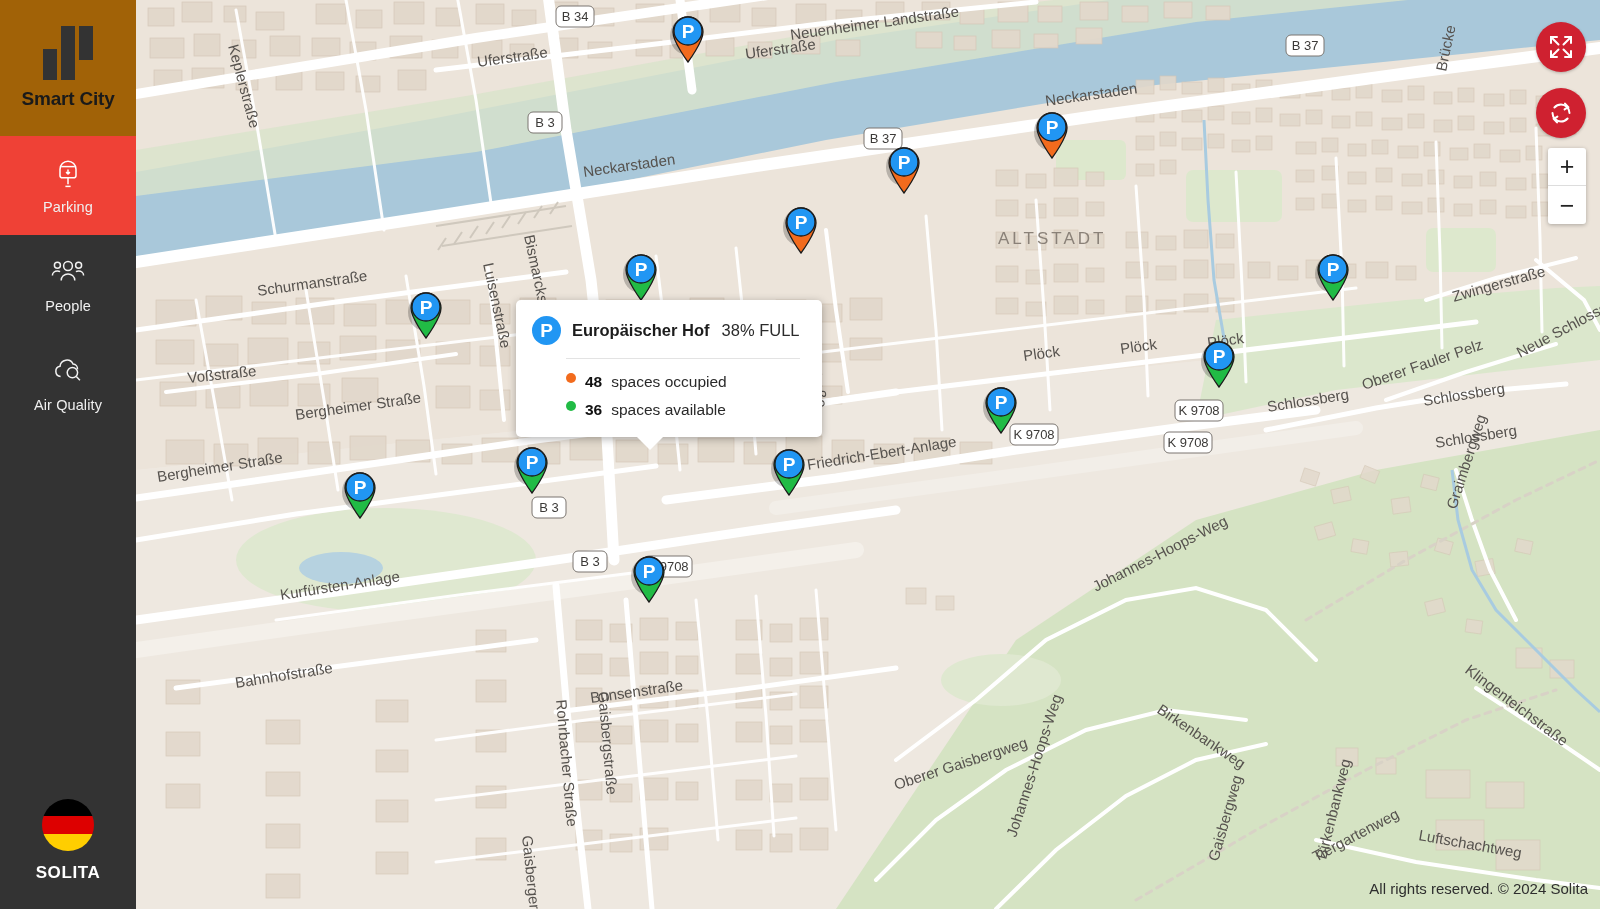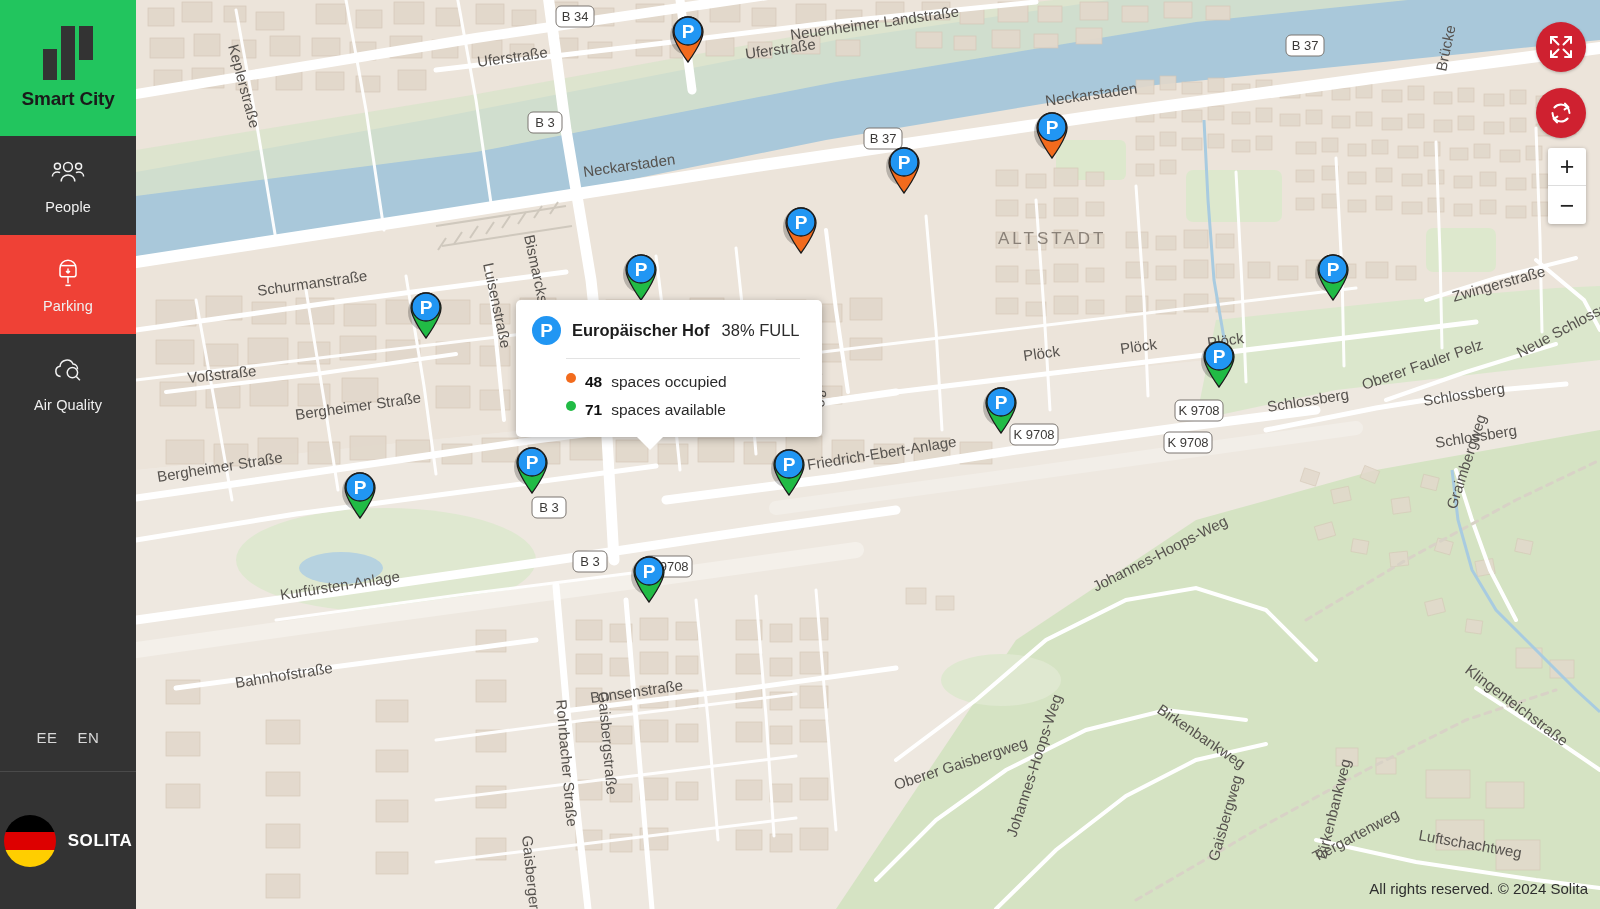--- a/index.html
+++ b/index.html
@@ -13,21 +13,21 @@
 
   
   .sidebar {
     width: 136px; height: 909px;
     background: #333333;
     display: flex; flex-direction: column;
     flex: 0 0 136px;
     position: relative; z-index: 40;
   }
   .brand {
-    background: #22c55e;
+    background: #a16207;
     height: 136px;
     display: flex; flex-direction: column;
     align-items: center; justify-content: center;
     gap: 8px;
   }
   .brand-logo { display: flex; align-items: flex-end; gap: 4px; height: 54px; }
   .brand-logo i { display: block; background: #333333; width: 14px; }
   .brand-logo i.b1 { height: 31px; }
   .brand-logo i.b2 { height: 54px; }
   .brand-logo i.b3 { height: 34px; margin-bottom: 20px; }
@@ -57,21 +57,21 @@
     display: flex; align-items: center; justify-content: center;
     gap: 20px;
     border-bottom: 1px solid #4a4a4a;
   }
   .lang {
     font-size: 15px; color: #d8d8d8; cursor: pointer; letter-spacing: .5px;
   }
 
   .footer-brand {
     height: 137px;
-    display: flex; flex-direction: row;
+    display: flex; flex-direction: column;
     align-items: center; justify-content: center; gap: 12px;
   }
   .flag {
     width: 52px; height: 52px; border-radius: 50%;
     background: linear-gradient(to bottom, #000 0 33.33%, #dd0000 33.33% 66.66%, #ffce00 66.66% 100%);
   }
   .footer-name {
     font-size: 17px; font-weight: bold; color: #ffffff; letter-spacing: .6px;
   }
 
@@ -202,67 +202,63 @@
       <div class="brand-logo">
         <i class="b1"></i>
           <i class="b2"></i>
           <i class="b3"></i>
       </div>
       <div class="brand-name">Smart City</div>
     </div>
 
     <nav class="nav">
 
+      <div class="nav-item active">
+        <span class="nav-icon">
+          <svg viewBox="0 0 34 34" fill="none" stroke="#ffffff" stroke-width="1.5">
+            <path d="M9 13.2a8 8 0 0 1 16 0v6.2a2.4 2.4 0 0 1-2.4 2.4H11.4A2.4 2.4 0 0 1 9 19.4z"></path>
+            <path d="M10.2 10.6h13.6"></path>
+            <path d="M17 13.6v4.6M17 18.2l-1.9-2.1M17 18.2l1.9-2.1"></path>
+            <path d="M17 21.8v6.4"></path>
+            <path d="M14.4 30.4h5.2"></path>
+          </svg>
+        </span>
+        <span class="nav-label">Parking</span>
+      </div>
+
       <div class="nav-item">
         <span class="nav-icon">
           <svg viewBox="0 0 34 34" fill="none" stroke="#f2f2f2" stroke-width="1.5">
             <circle cx="17" cy="11" r="4.4"></circle>
             <path d="M10.2 25.5c0-3.8 3.05-6.5 6.8-6.5s6.8 2.7 6.8 6.5"></path>
             <circle cx="6.4" cy="10.2" r="3"></circle>
             <path d="M1.4 20.4c0-2.6 2.2-4.4 5-4.4 1 0 1.9.22 2.7.62"></path>
             <circle cx="27.6" cy="10.2" r="3"></circle>
             <path d="M32.6 20.4c0-2.6-2.2-4.4-5-4.4-1 0-1.9.22-2.7.62"></path>
           </svg>
         </span>
         <span class="nav-label">People</span>
       </div>
 
-      <div class="nav-item active">
-        <span class="nav-icon">
-          <svg viewBox="0 0 34 34" fill="none" stroke="#ffffff" stroke-width="1.5">
-            <path d="M9 13.2a8 8 0 0 1 16 0v6.2a2.4 2.4 0 0 1-2.4 2.4H11.4A2.4 2.4 0 0 1 9 19.4z"></path>
-            <path d="M10.2 10.6h13.6"></path>
-            <path d="M17 13.6v4.6M17 18.2l-1.9-2.1M17 18.2l1.9-2.1"></path>
-            <path d="M17 21.8v6.4"></path>
-            <path d="M14.4 30.4h5.2"></path>
-          </svg>
-        </span>
-        <span class="nav-label">Parking</span>
-      </div>
-
       <div class="nav-item">
         <span class="nav-icon">
           <svg viewBox="0 0 34 34" fill="none" stroke="#f2f2f2" stroke-width="1.5">
             <path d="M9.6 22.4A5.1 5.1 0 0 1 9 12.3a6.9 6.9 0 0 1 13.1-2.2 4.9 4.9 0 0 1 4.4 5.3"></path>
             <circle cx="21.4" cy="18.6" r="5.2"></circle>
             <path d="M25.3 22.5l3.6 3.8"></path>
           </svg>
         </span>
         <span class="nav-label">Air Quality</span>
       </div>
 
 
     </nav>
 
     <div class="sidebar-spacer"></div>
 
-    <div class="lang-row">
-      <span class="lang">EE</span>
-      <span class="lang">EN</span>
-    </div>
 
     <div class="footer-brand">
       <div class="flag"></div>
       <div class="footer-name">SOLITA</div>
     </div>
 
   </aside>
 
   <main class="map-wrap">
 
@@ -939,21 +935,21 @@
         <span class="popup-pct">38% FULL</span>
       </div>
       <div class="popup-rule"></div>
       <div class="popup-row">
         <span class="dot" id="dot-occ" style="background: rgb(242, 107, 29);"></span>
         <b>48</b>
         <span>spaces occupied</span>
       </div>
       <div class="popup-row">
         <span class="dot" id="dot-avl" style="background: rgb(33, 187, 69);"></span>
-        <b>71</b>
+        <b>36</b>
         <span>spaces available</span>
       </div>
     </div>
 
     <div class="map-btn fullscreen">
       <svg width="26" height="26" viewBox="0 0 26 26" fill="none" stroke="#fff" stroke-width="2" stroke-linecap="round">
         <path d="M3 9V3h6M23 9V3h-6M3 17v6h6M23 17v6h-6"></path>
         <path d="M4.5 4.5 L10.5 10.5 M21.5 4.5 L15.5 10.5 M4.5 21.5 L10.5 15.5 M21.5 21.5 L15.5 15.5"></path>
       </svg>
     </div>

